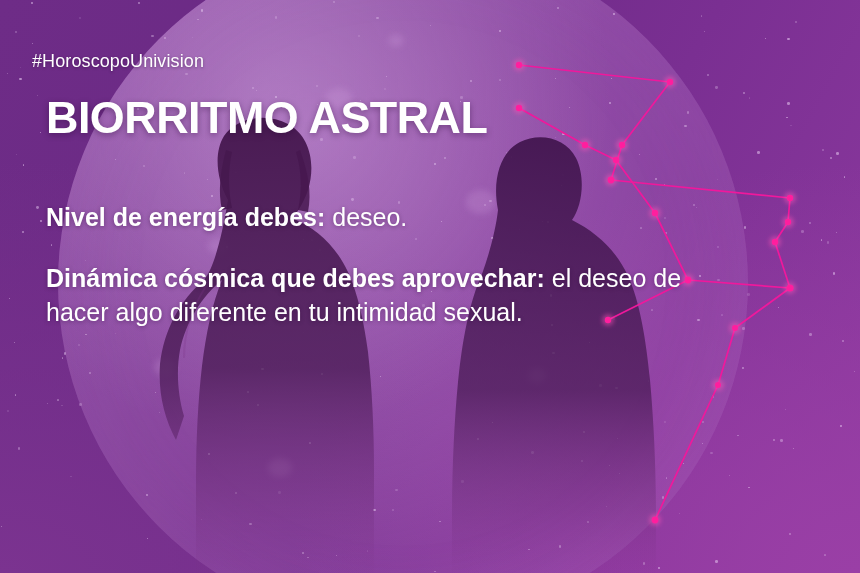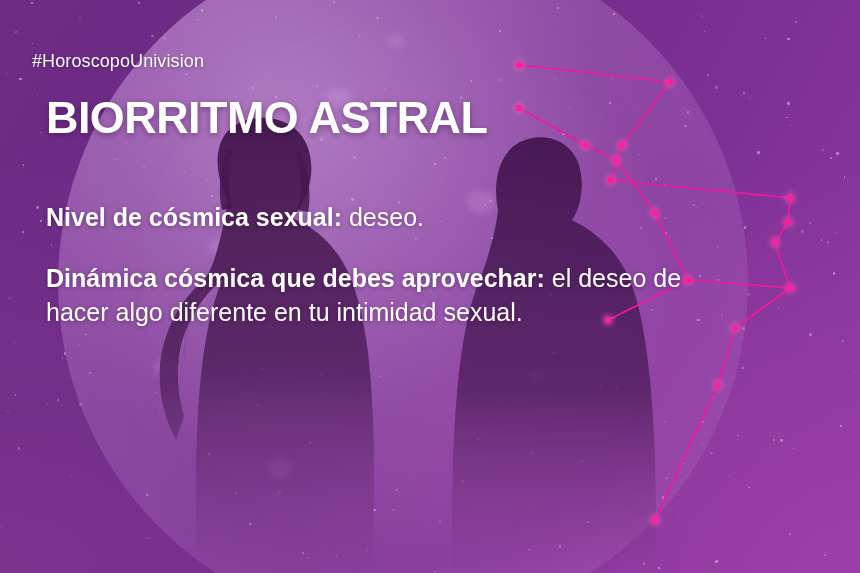--- a/index.html
+++ b/index.html
@@ -481,18 +481,18 @@
         <circle class="star" cx="688" cy="280" r="3.4"></circle>
       <circle class="glow" cx="608" cy="320" r="6"></circle>
         <circle class="star" cx="608" cy="320" r="3.2"></circle>
     </g>
   </svg>
 
   <div id="content">
     <div id="hashtag">#HoroscopoUnivision</div>
     <h1 id="title">BIORRITMO ASTRAL</h1>
     <div id="body">
-        <div class="para"><b>Nivel de cósmica sexual:</b><span> deseo.</span></div>
+        <div class="para"><b>Nivel de energía debes:</b><span> deseo.</span></div>
         <div class="para"><b>Dinámica cósmica que debes aprovechar:</b><span> el deseo de hacer algo diferente en tu intimidad sexual.</span></div>
       </div>
   </div>
 
 </div>
 
 </body></html>

